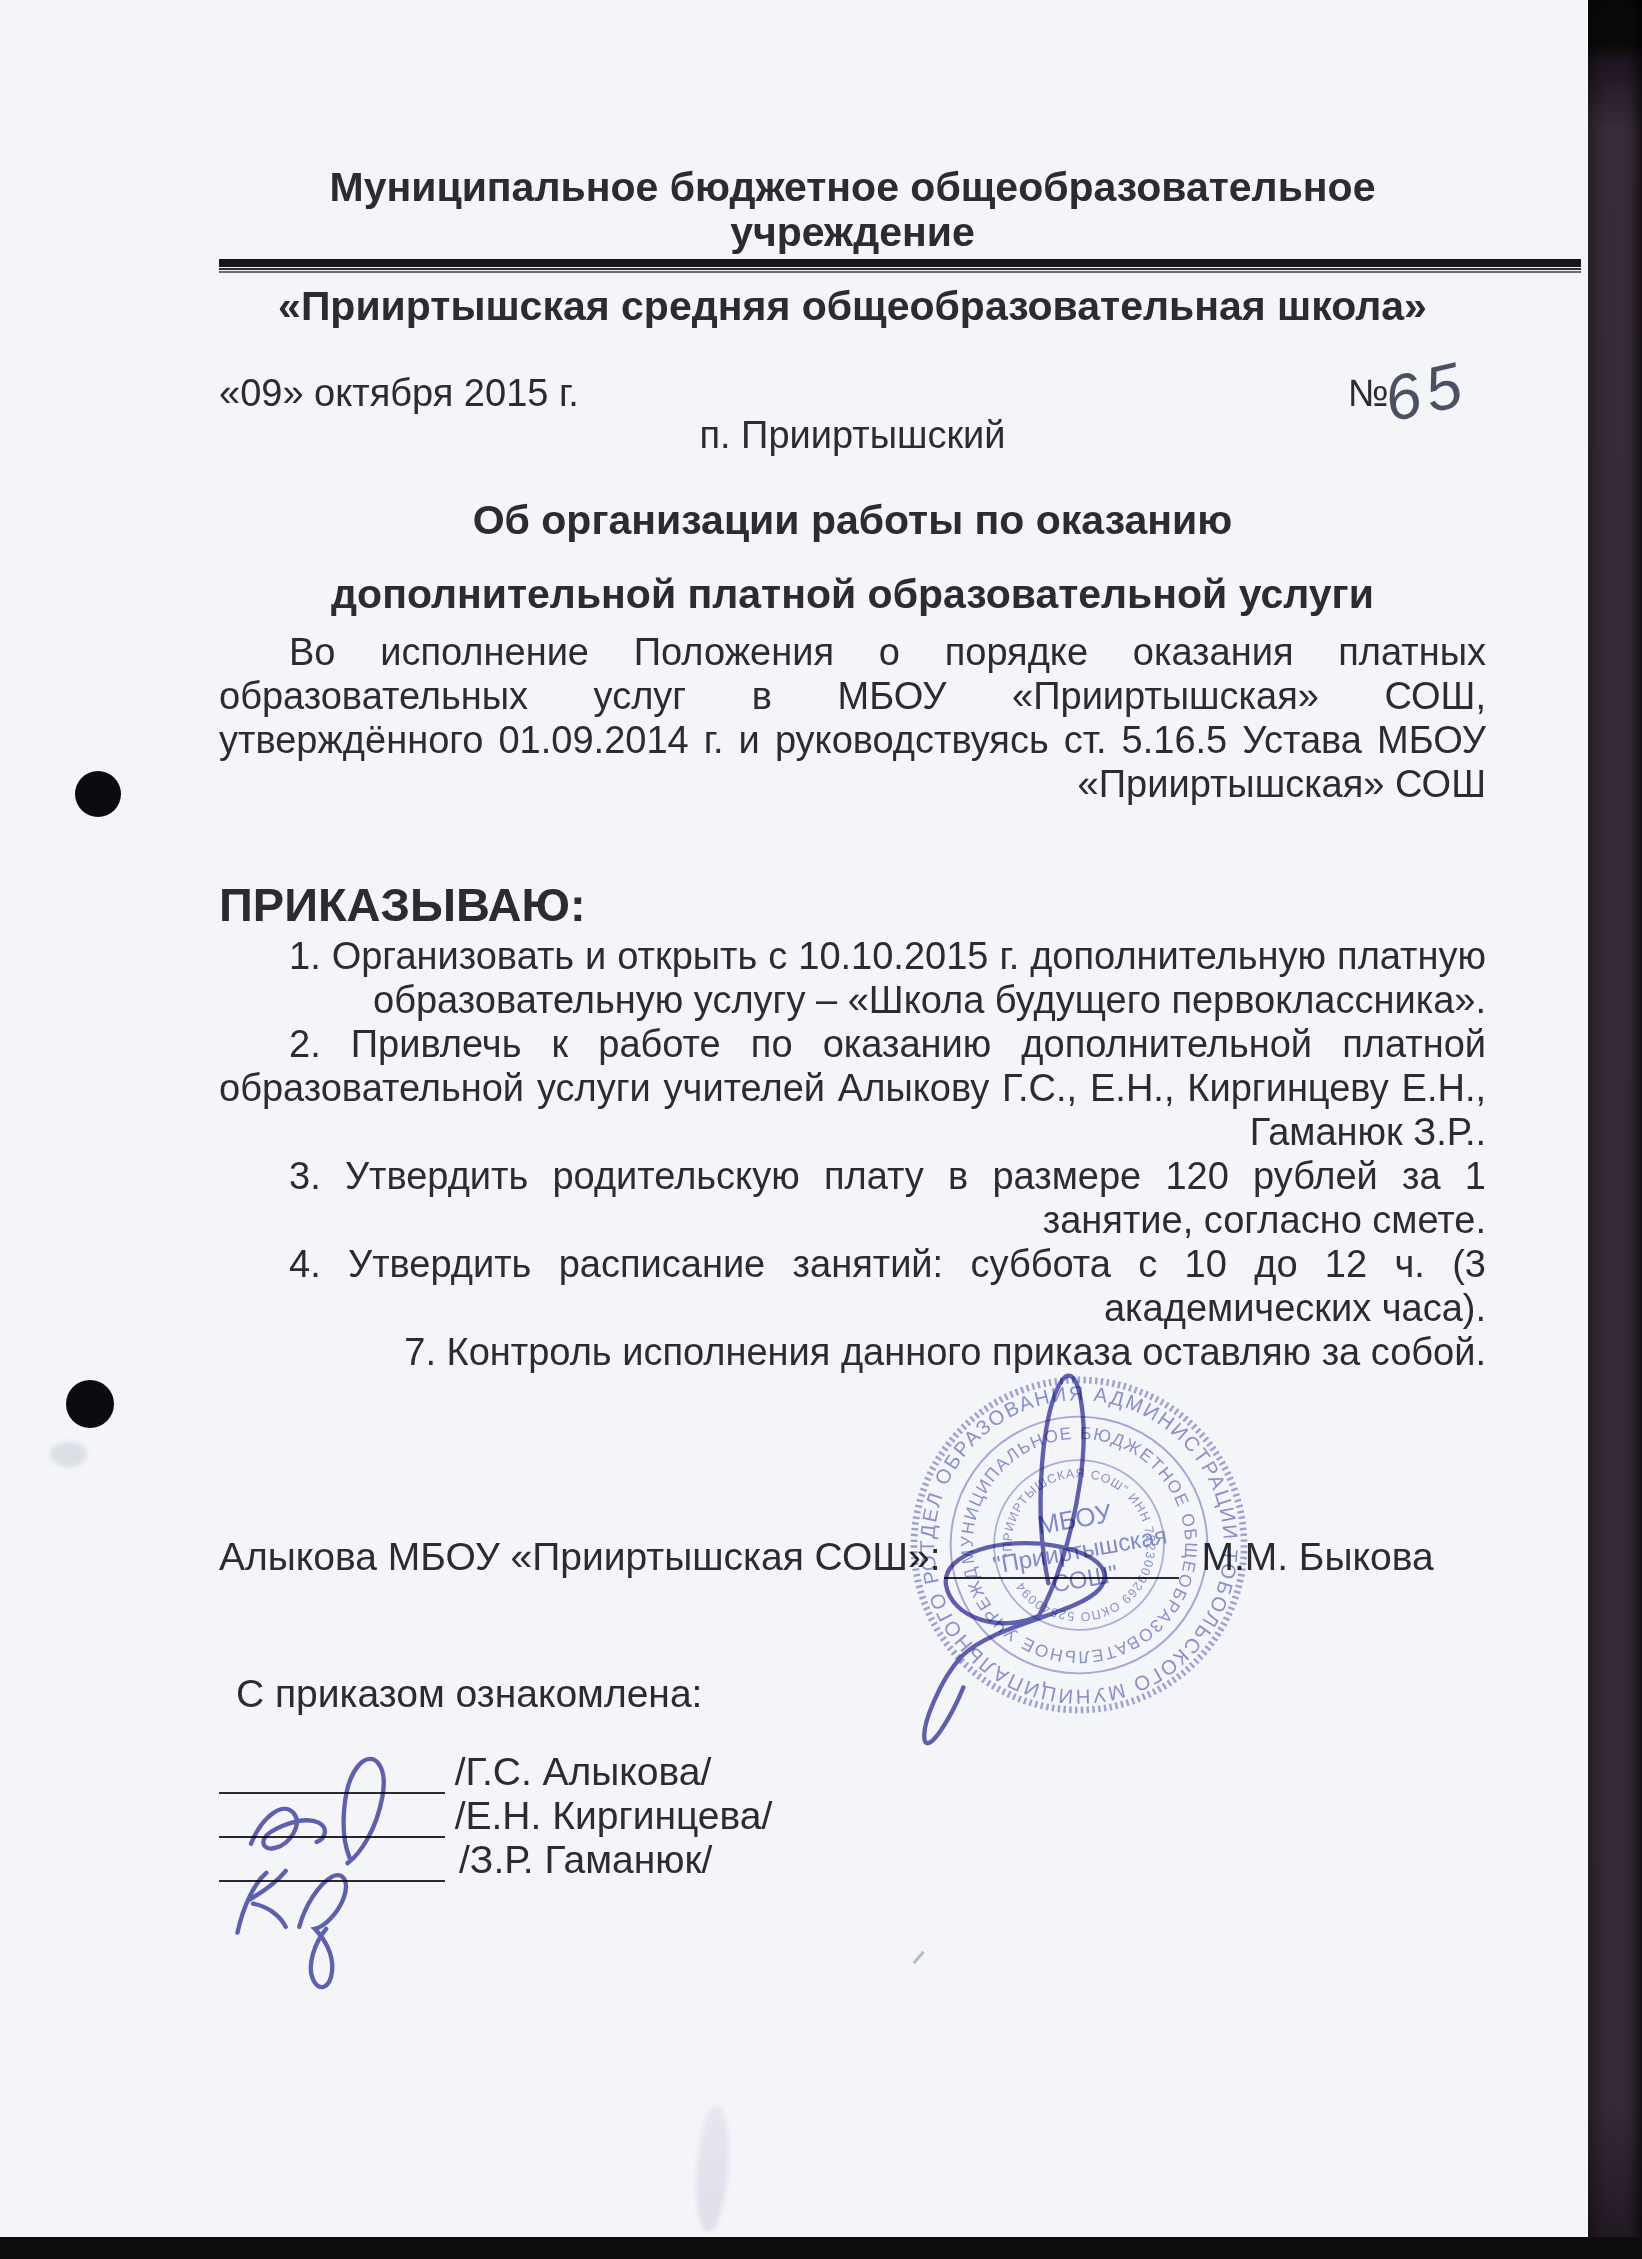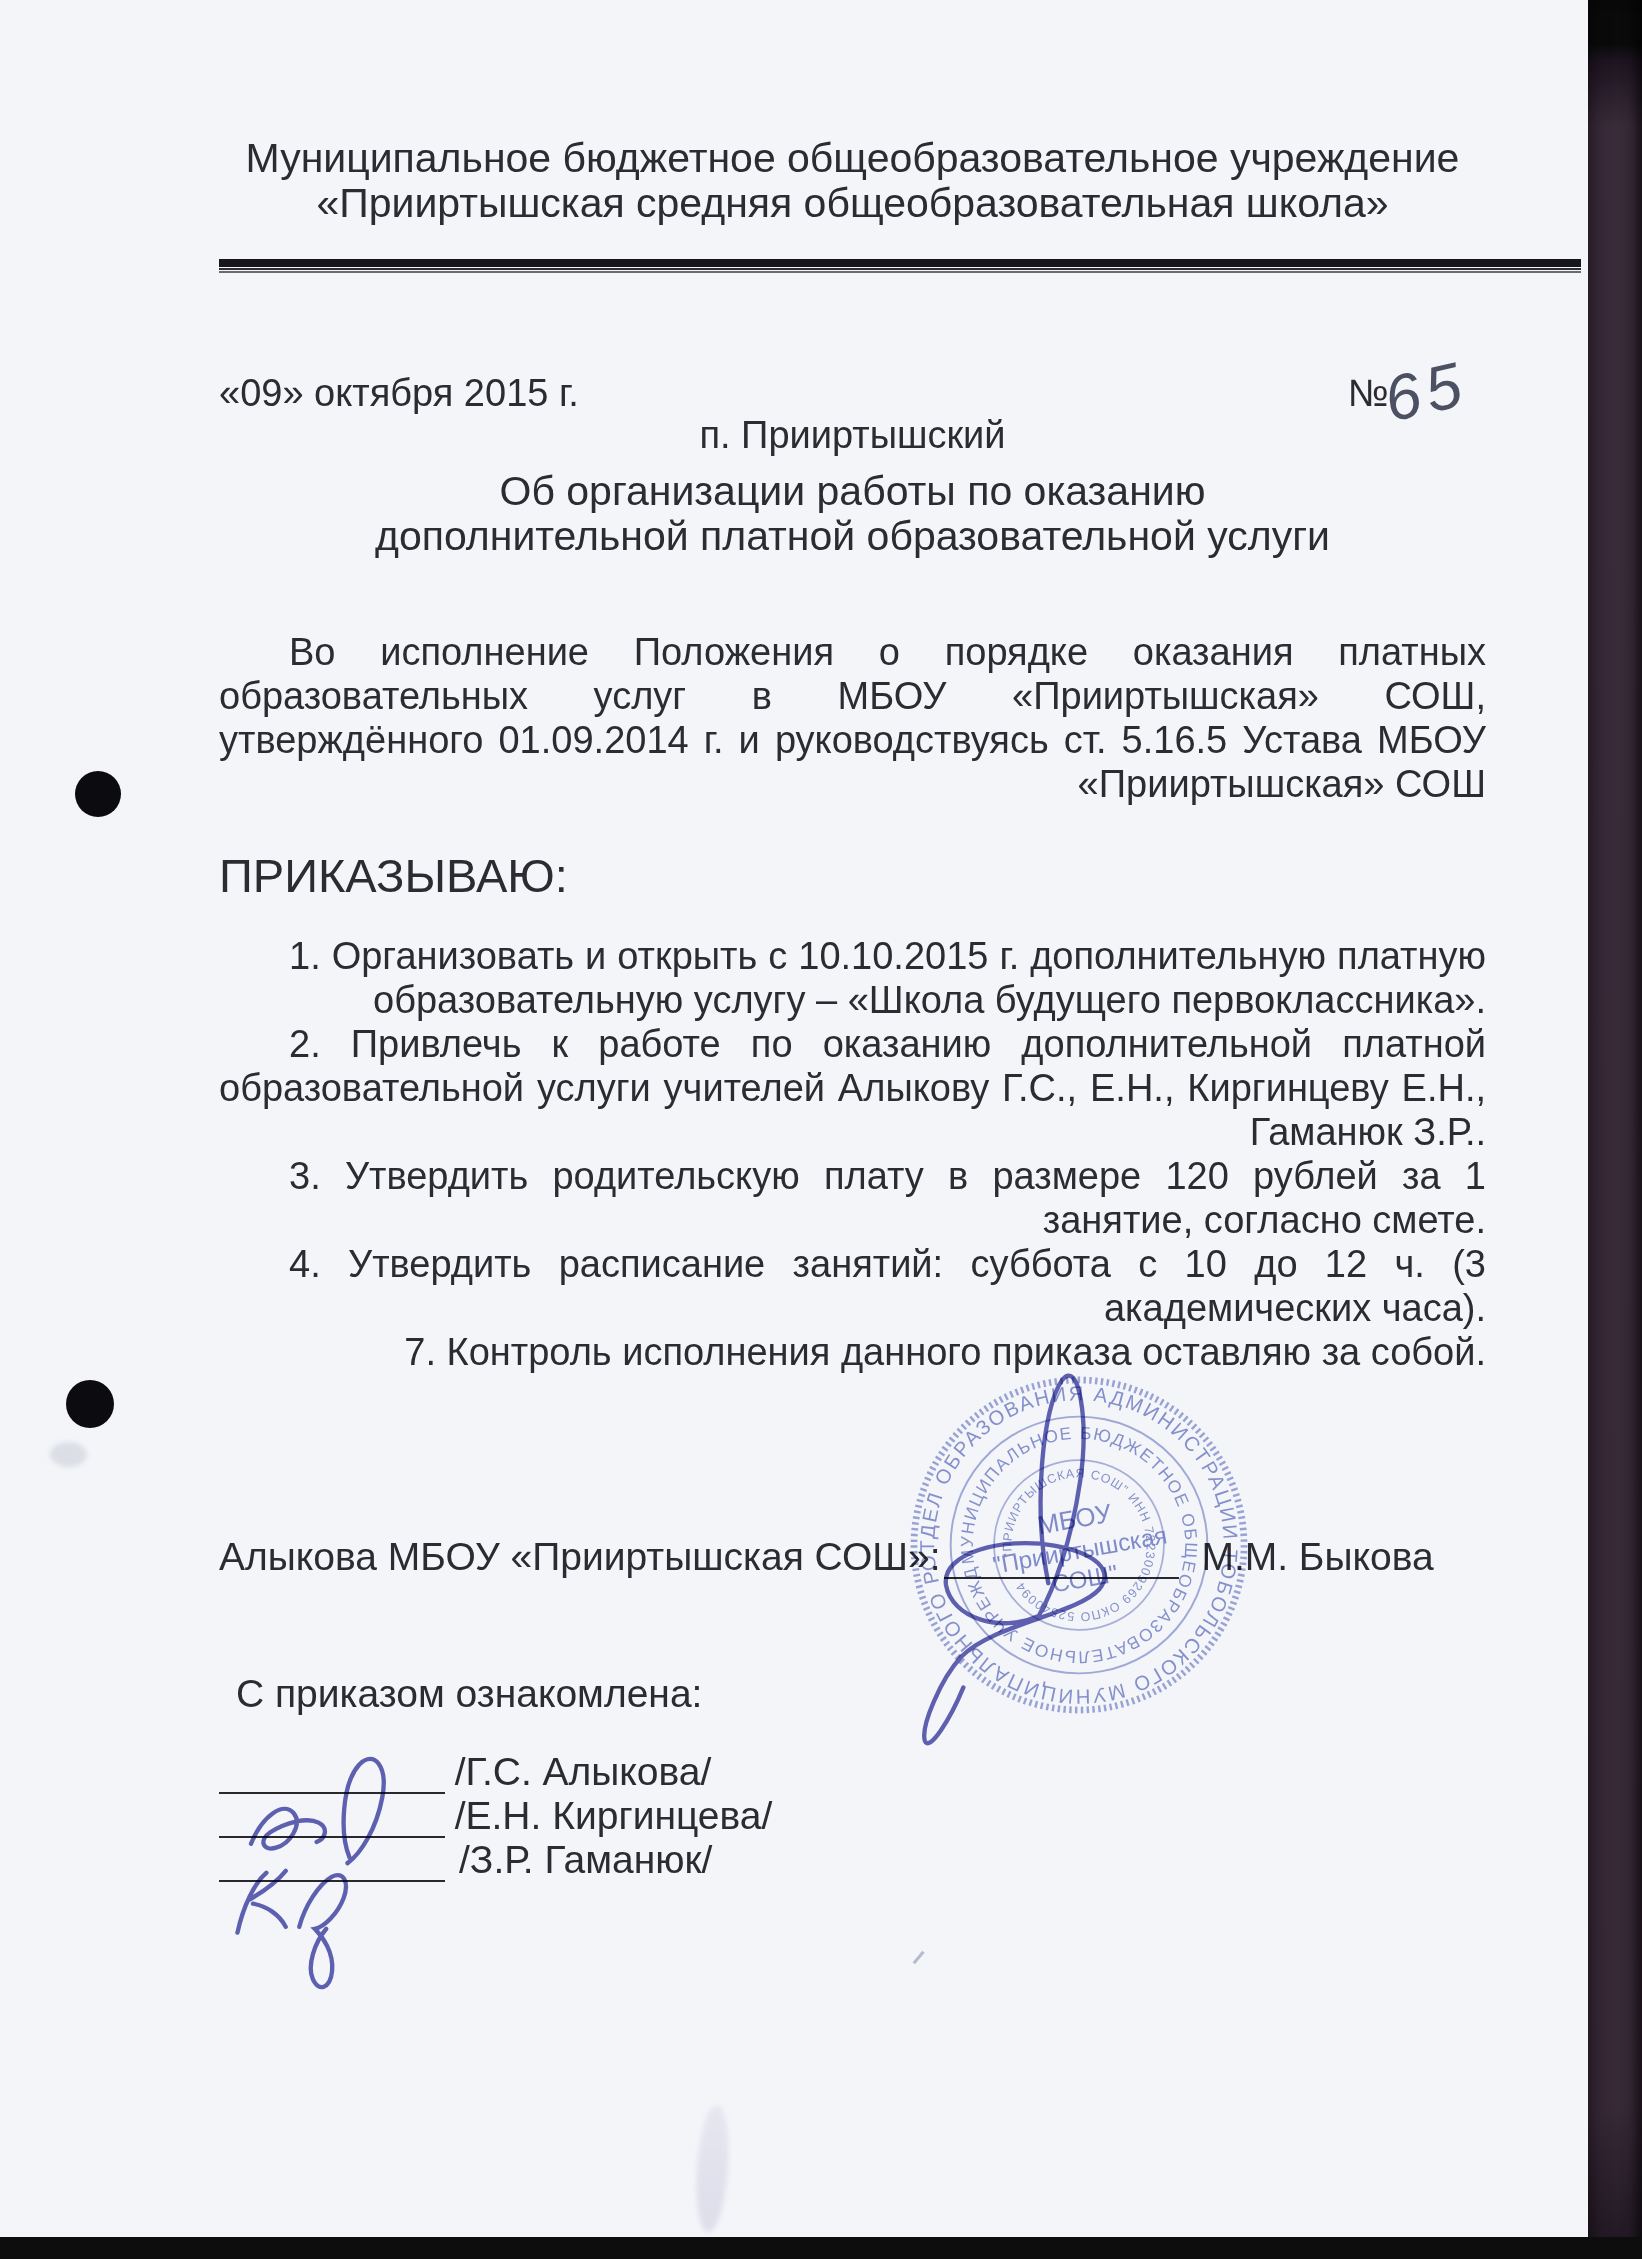--- a/index.html
+++ b/index.html
@@ -1,19 +1,19 @@
 <!DOCTYPE html>
 <html><head>
 <meta charset="utf-8">
 <style>
   html,body{margin:0;padding:0;background:#888;}
   .page{position:relative;width:1642px;height:2259px;background:#f3f5f9;
         font-family:"Liberation Sans",sans-serif;color:#2b2b31;overflow:hidden;}
   .abs{position:absolute;}
-  .bold{font-weight:normal;}
+  .bold{font-weight:bold;margin-top:29px;}
   .ctr{text-align:center;}
   .tb{left:219px;width:1267px;box-sizing:border-box;}
   .ln{font-size:38px;line-height:44px;}
   .hln{font-size:41px;line-height:45px;}
   .jl{text-align:justify;text-align-last:justify;overflow:hidden;height:44px;}
   .ll{text-align:right;}
   .ind{padding-left:70px;}
   
   .rule{left:219px;top:259px;width:1362px;height:13.5px;
         background:linear-gradient(#17171a 0 7.7px,rgba(0,0,0,0) 7.7px 9.2px,#2c2c31 9.2px 11px,rgba(0,0,0,0) 11px 12px,#6a6a72 12px 13.5px);}

